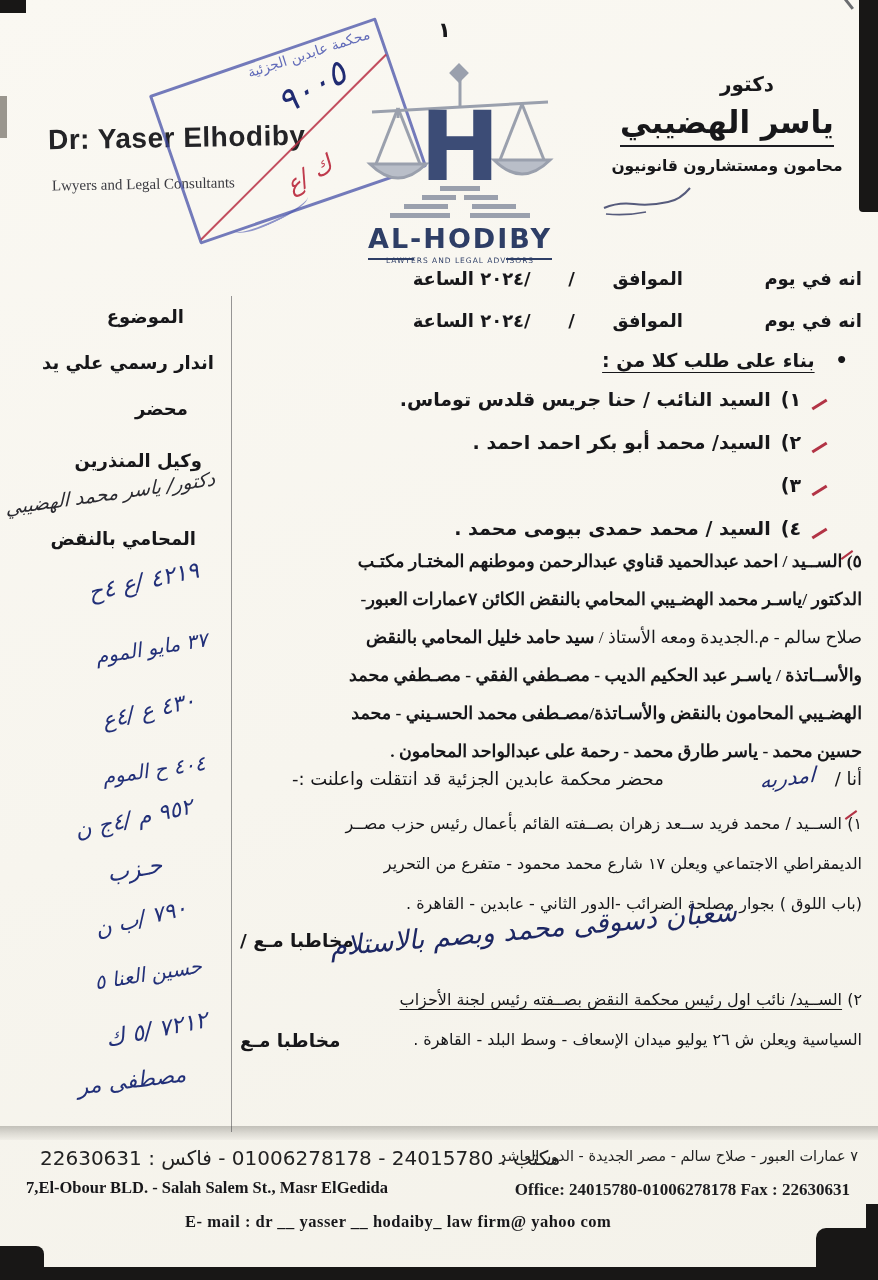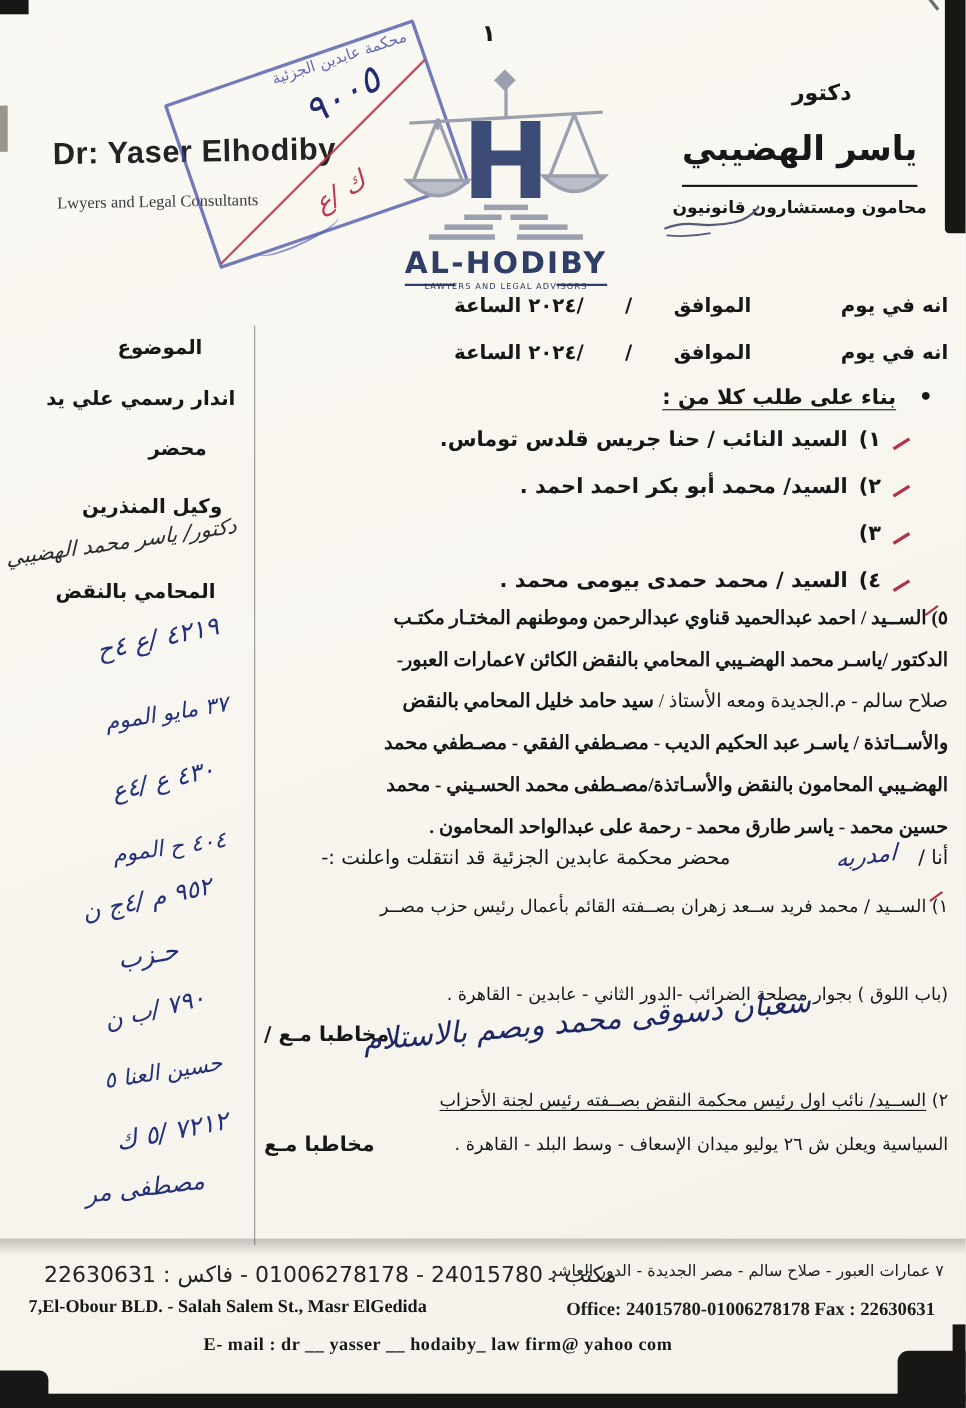--- a/index.html
+++ b/index.html
@@ -37,22 +37,22 @@
   .stamp-note{position:absolute;bottom:14px;right:86px;font-size:24px;color:#bf3a4c;direction:rtl;
               transform:rotate(-12deg);font-style:italic;}
   .stamp-line{position:absolute;top:92px;left:-14px;width:262px;height:0;
               border-top:2.5px solid rgba(184,48,68,.85);transform:rotate(-26deg);}
   .stamp-squiggle{position:absolute;bottom:-6px;left:34px;width:80px;height:16px;
                   border-bottom:2px solid rgba(72,84,175,.6);border-radius:50%;transform:rotate(-6deg);}
 
   .logo{left:342px;top:58px;width:236px;height:212px;}
   .ar-head{right:26px;top:72px;width:250px;}
   .ar-title{font-size:20px;font-weight:700;letter-spacing:6px;text-align:center;margin-left:40px;}
-  .ar-name{font-size:31px;font-weight:700;text-align:center;margin-top:21px;
-           border-bottom:2px solid #1d1d22;padding-bottom:15px;display:inline-block;}
+  .ar-name{font-size:31px;font-weight:700;text-align:center;margin-top:8px;
+           border-bottom:2px solid #1d1d22;padding-bottom:5px;display:inline-block;}
   .ar-name-wrap{text-align:center;}
   .ar-tagline{font-size:15.5px;font-weight:700;text-align:center;margin-top:10px;}
   .head-scribble{right:182px;top:178px;width:96px;height:40px;}
 
   
   .vline{left:231px;top:296px;height:836px;width:0;border-left:1.5px solid rgba(70,70,72,.55);}
 
   
   .body-col{left:240px;right:16px;top:258px;position:absolute;direction:rtl;}
   .bline{position:absolute;right:0;left:0;}
@@ -213,21 +213,21 @@
     <div class="bline bailiff" style="top:508px;">
       <span>أنا /</span>
       <span class="ink hand-inline">امدربه</span>
       <span>محضر محكمة عابدين الجزئية قد انتقلت واعلنت :-</span>
     </div>
 
     <span class="tick2" style="top:556px;right:4px;"></span>
     <div class="bline n-para" style="top:546px;">
       <span>١)</span>
       <span>الســيد / محمد فريد ســعد زهران بصــفته القائم بأعمال رئيس حزب مصــر</span><br>
-      <br>
+      <span>الديمقراطي الاجتماعي ويعلن ١٧ شارع محمد محمود - متفرع من التحرير</span><br>
       <span>(باب اللوق ) بجوار مصلحة الضرائب -الدور الثاني - عابدين - القاهرة .</span>
     </div>
 
     <div class="bline muk" style="top:672px;">مخاطبا مـع /</div>
     <div class="signature">شعبان دسوقى محمد وبصم بالاستلام</div>
 
     <div class="bline n-para" style="top:722px;">
       <span>٢)</span>
       <span class="uline">الســيد/ نائب اول رئيس محكمة النقض بصــفته رئيس لجنة الأحزاب</span><br>
       <span>السياسية ويعلن ش ٢٦ يوليو ميدان الإسعاف - وسط البلد - القاهرة .</span>

